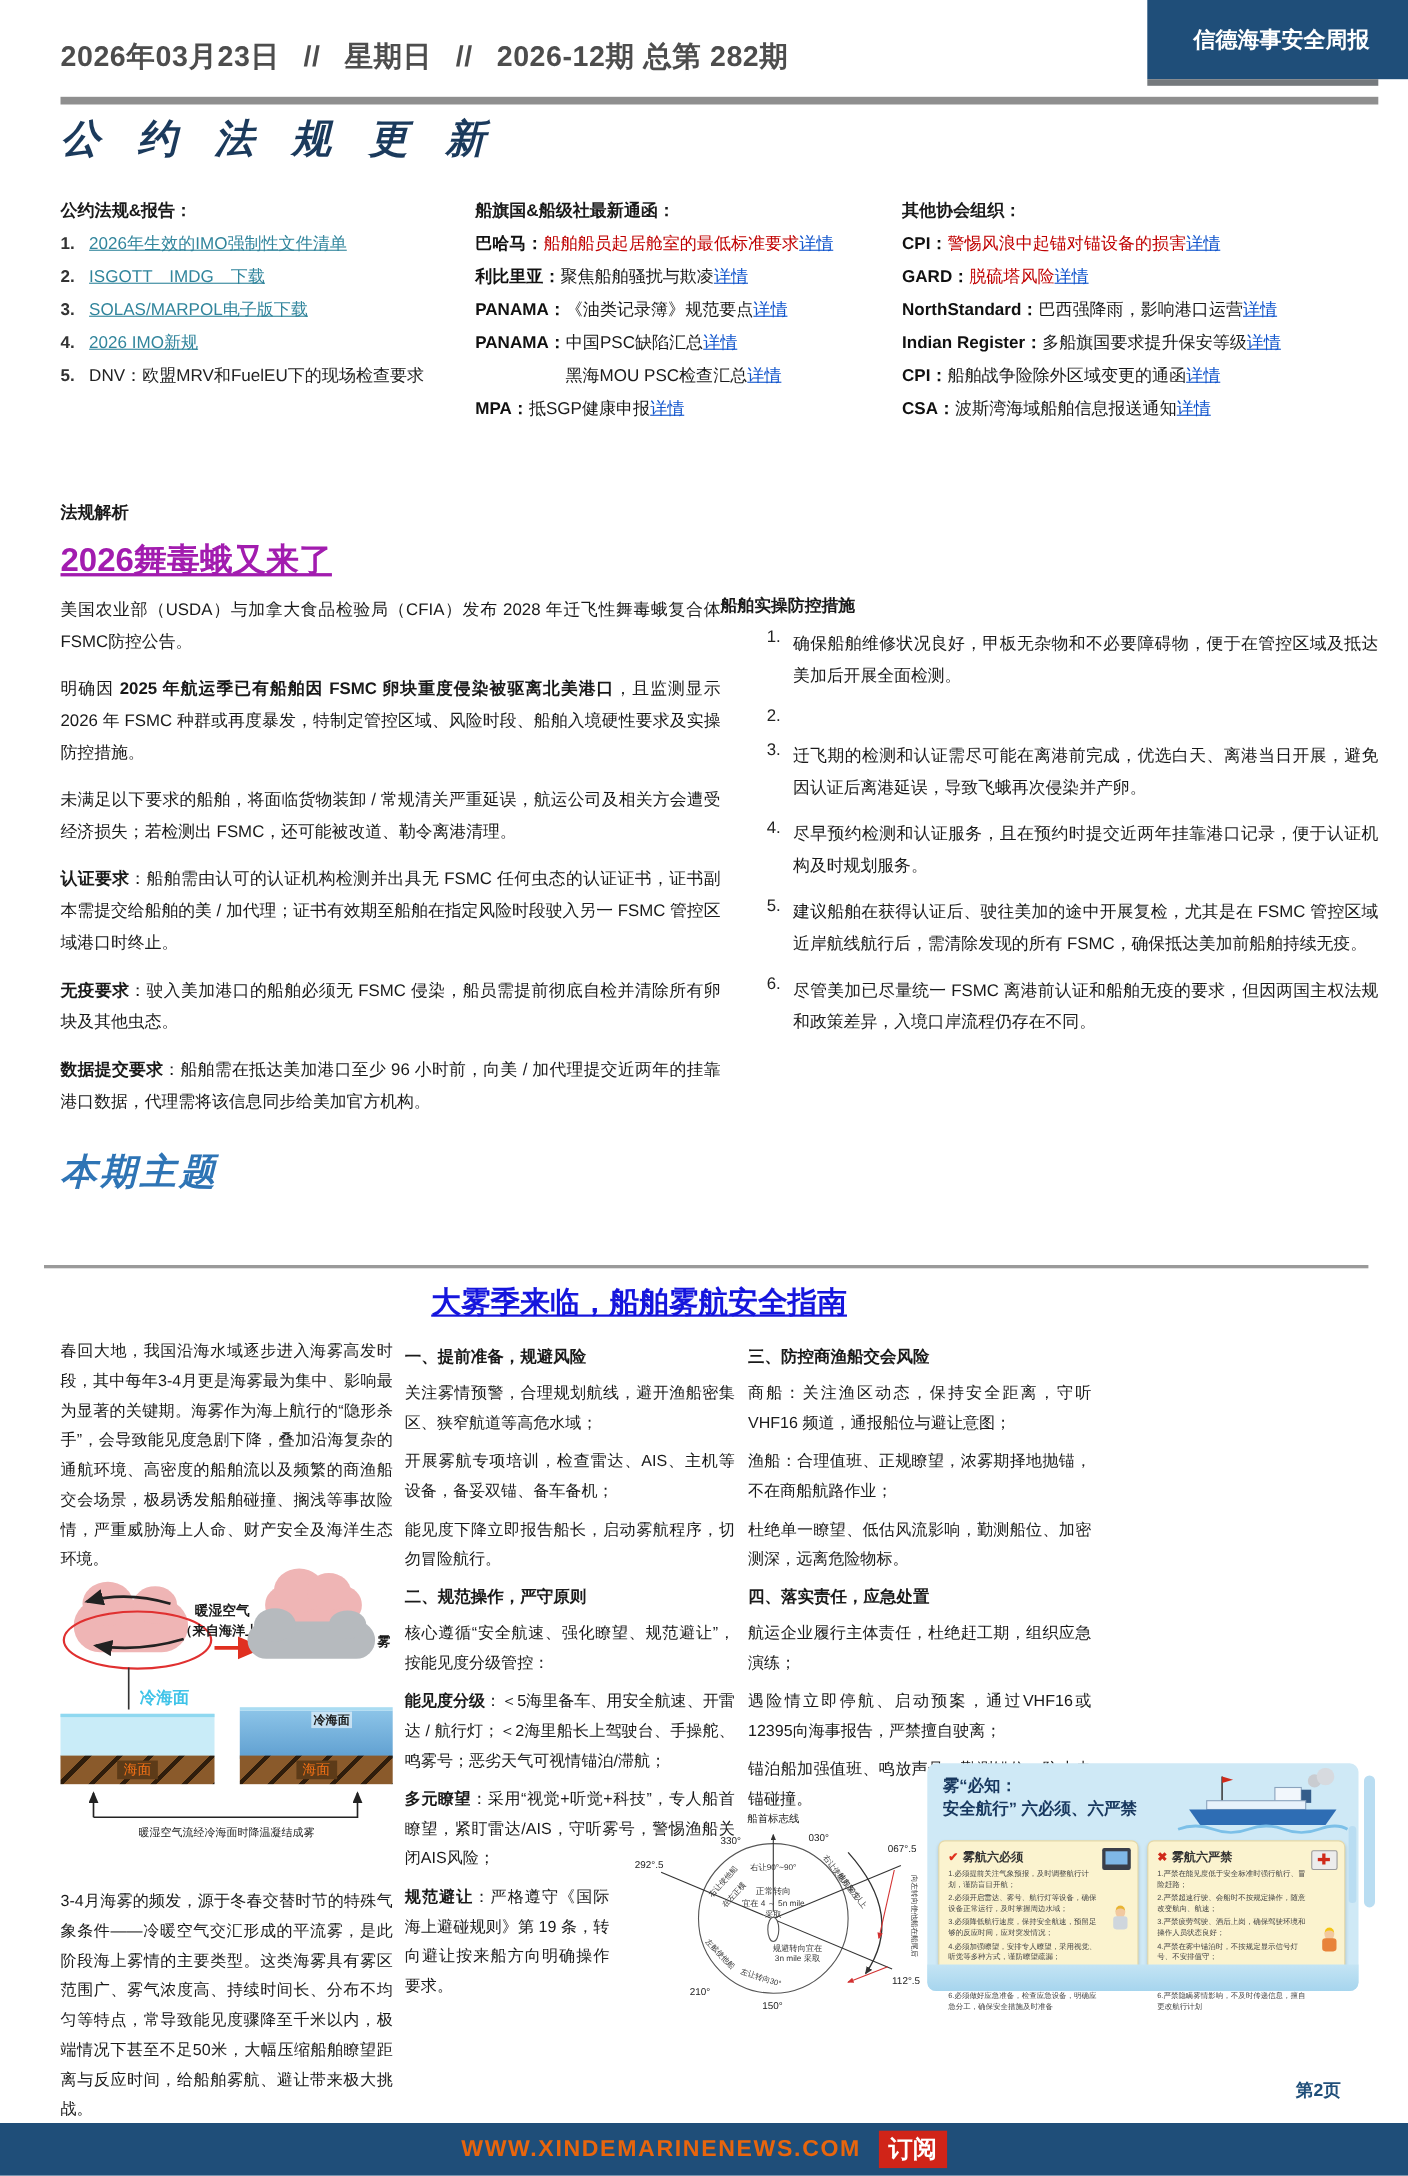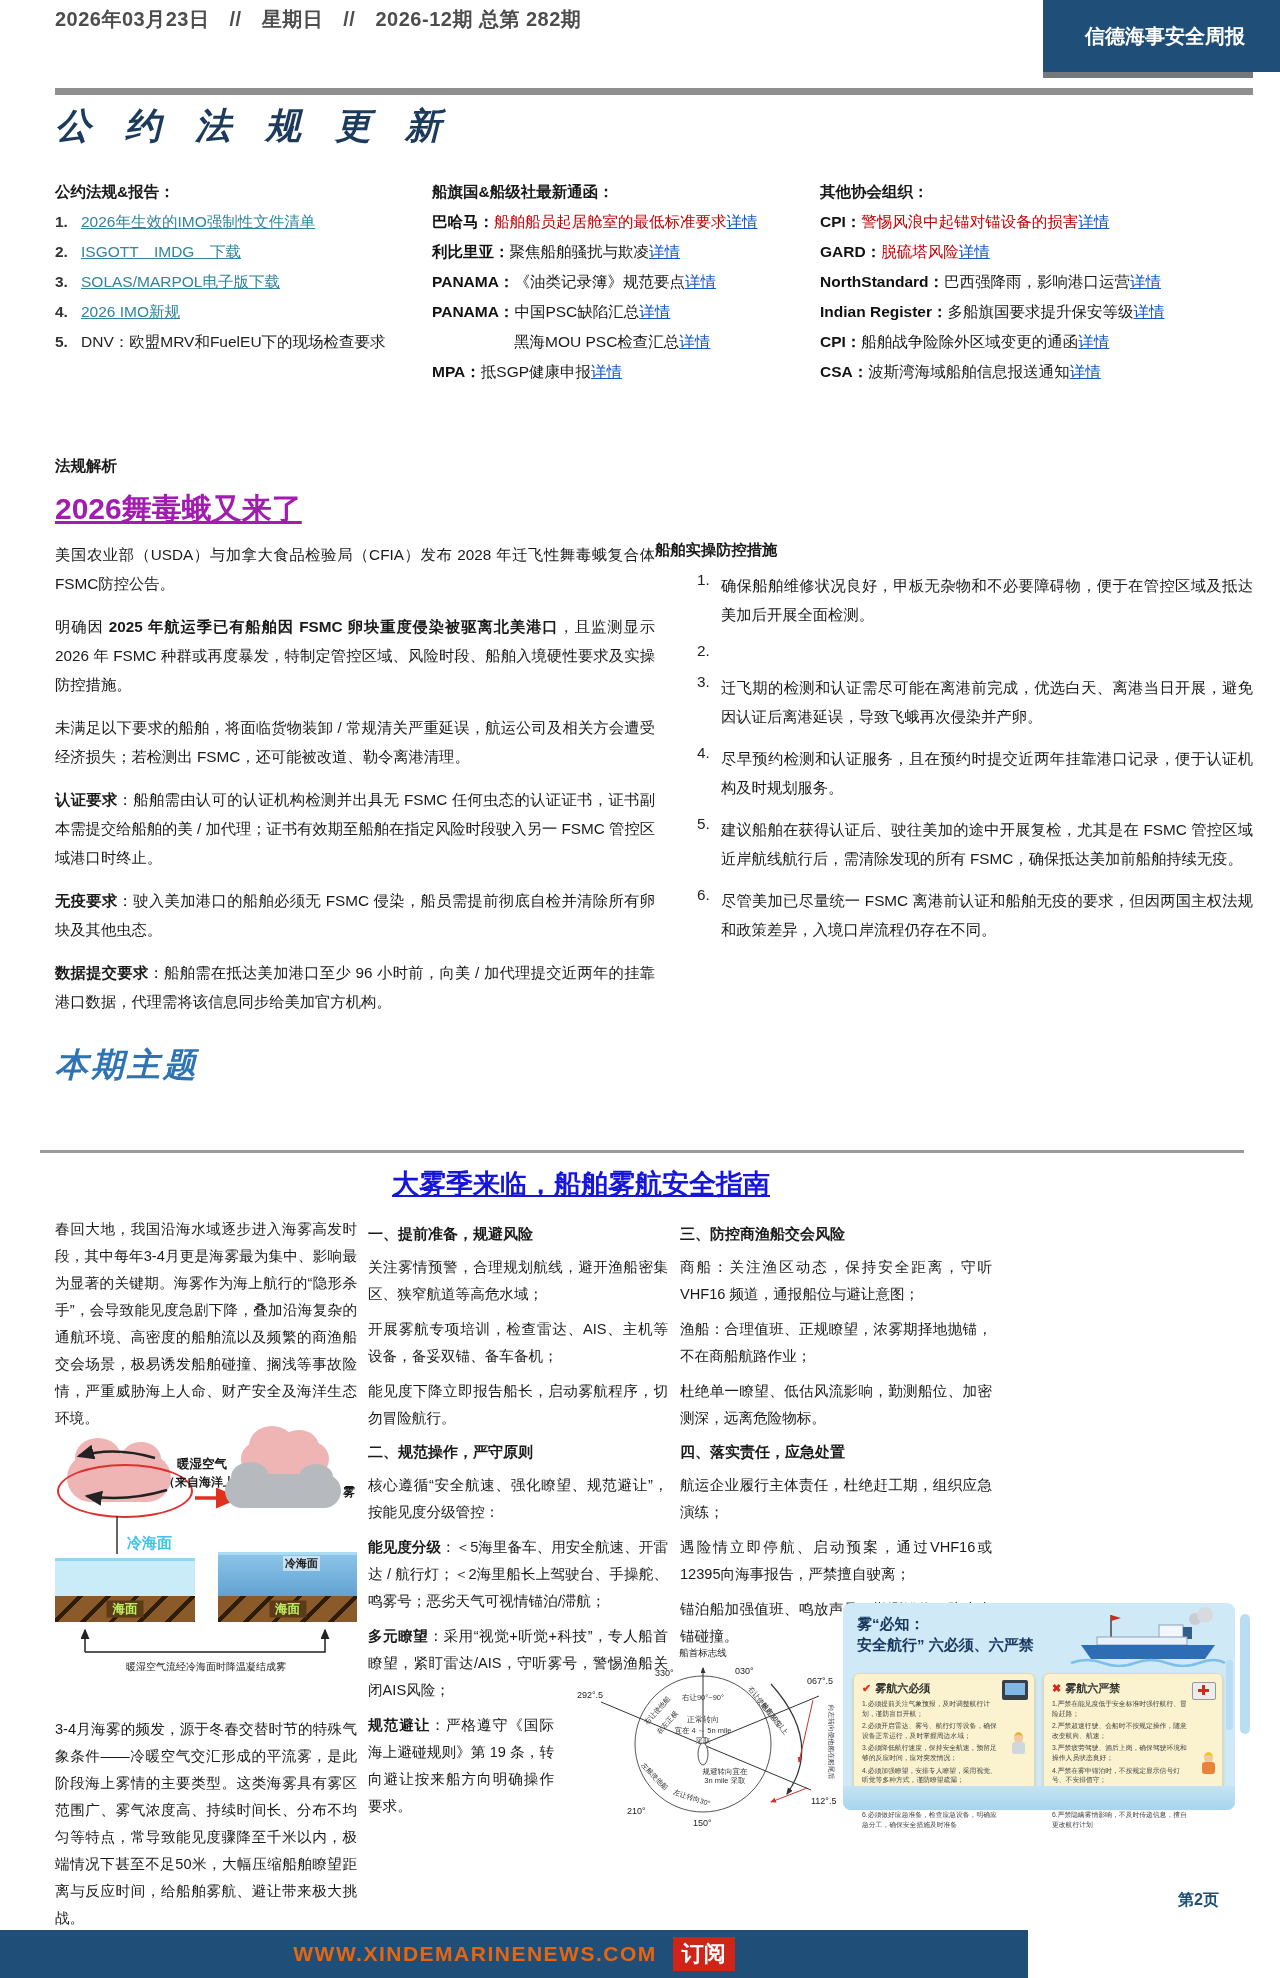--- a/index.html
+++ b/index.html
@@ -1,21 +1,21 @@
 <!DOCTYPE html>
 <html><head>
 <meta charset="utf-8">
 <style>
   html,body{margin:0;padding:0;}
   body{width:1280px;height:1978px;position:relative;background:#fff;
        font-family:"Liberation Sans",sans-serif;color:#1a1a1a;overflow:hidden;}
   .abs{position:absolute;}
 
   
-  .date-line{left:55px;top:6px;font-size:20px;font-weight:bold;color:#4d4d4d;letter-spacing:.5px;}
+  .date-line{left:55px;top:34px;font-size:26px;font-weight:bold;color:#4d4d4d;letter-spacing:.5px;}
   .date-line .sep{margin:0 14px;color:#4d4d4d;}
   .brand-box{left:1043px;top:0;width:244px;height:72px;background:#1f4e79;color:#fff;
              display:flex;align-items:center;justify-content:center;font-size:20px;font-weight:bold;}
   .brand-shadow{left:1043px;top:72px;width:210px;height:6px;background:#75797d;}
   .rule1{left:55px;top:88px;width:1198px;height:7px;background:#8f8f8f;}
 
   
   .sec1-title{left:55px;top:102px;font-size:36px;font-weight:bold;font-style:italic;
               color:#1b3a5c;letter-spacing:12px;}
   .lcol{top:182px;font-size:15.5px;line-height:20px;}
@@ -76,21 +76,21 @@
   .gcloud:after{width:34px;height:26px;right:8px;top:-10px;}
   .red-ellipse{position:absolute;left:2px;top:24px;width:132px;height:50px;
                border:2px solid #e03030;border-radius:50%;}
   .dlabel{position:absolute;font-weight:bold;color:#1a1a1a;}
   .coldsea{color:#3fc3e8;font-size:15px;font-weight:bold;position:absolute;}
   .water1{position:absolute;left:0;top:118px;width:140px;height:38px;background:#c9ecf8;border-top:3px solid #8fd8f0;}
   .water2{position:absolute;left:163px;top:112px;width:139px;height:44px;background:linear-gradient(#8cc4e8,#5f9fd0);border-top:3px solid #aadcf2;}
   .ground{position:absolute;top:156px;height:26px;
     background:repeating-linear-gradient(135deg,#8a5a2b 0 16px,#2f1d0c 16px 20px);}
   .ground .sea-tag{position:absolute;left:50%;top:50%;transform:translate(-50%,-50%);
-    color:#bef264;font-weight:bold;font-size:12.5px;background:#5d3b18;padding:0 6px;}
+    color:#f97316;font-weight:normal;font-size:12.5px;background:#5d3b18;padding:0 6px;}
   .d-caption{position:absolute;left:0;top:218px;width:302px;text-align:center;
              font-size:10px;color:#222;line-height:18px;}
 
   
   .compass{left:575px;top:1642px;width:262px;height:196px;}
 
   
   .info{left:843px;top:1603px;width:392px;height:207px;background:#cfe9f6;border-radius:8px;}
   .info-title{position:absolute;left:14px;top:10px;font-size:15px;font-weight:bold;
               color:#17375e;line-height:21px;}
@@ -110,21 +110,21 @@
   .medkit{position:absolute;right:6px;top:8px;width:22px;height:16px;background:#ececec;border:1px solid #999;border-radius:2px;}
   .medkit:before{content:"";position:absolute;left:9px;top:2px;width:3px;height:10px;background:#d02a1a;}
   .medkit:after{content:"";position:absolute;left:5px;top:5.5px;width:11px;height:3px;background:#d02a1a;}
   .tinyman{position:absolute;width:16px;height:22px;}
   .tinyman .head{position:absolute;left:4px;top:0;width:9px;height:9px;border-radius:50%;background:#f2c9a0;border-top:3px solid #e8b432;}
   .tinyman .bod{position:absolute;left:2px;top:10px;width:13px;height:12px;border-radius:3px;background:#e8833a;}
   .wave-strip{background:#b9ddf2;border-radius:6px;}
 
   
   .page-num{left:1178px;top:1890px;font-size:16px;font-weight:bold;color:#1f4e79;}
-  .footer{left:0;top:1930px;width:1028px;height:48px;background:#1f4e79;
+  .footer{left:0;top:1930px;width:1280px;height:48px;background:#1f4e79;
           display:flex;align-items:center;justify-content:center;gap:16px;}
   .site{color:#e8650d;font-weight:bold;font-size:21px;letter-spacing:1.5px;cursor:pointer;}
   .subscribe{background:#d02418;color:#fff;font-weight:bold;font-size:22px;padding:2px 9px;cursor:pointer;}
   svg text{font-family:"Liberation Sans",sans-serif;}
 </style>
 </head>
 <body>
 
 <div class="abs date-line">
   <span>2026年03月23日</span>

